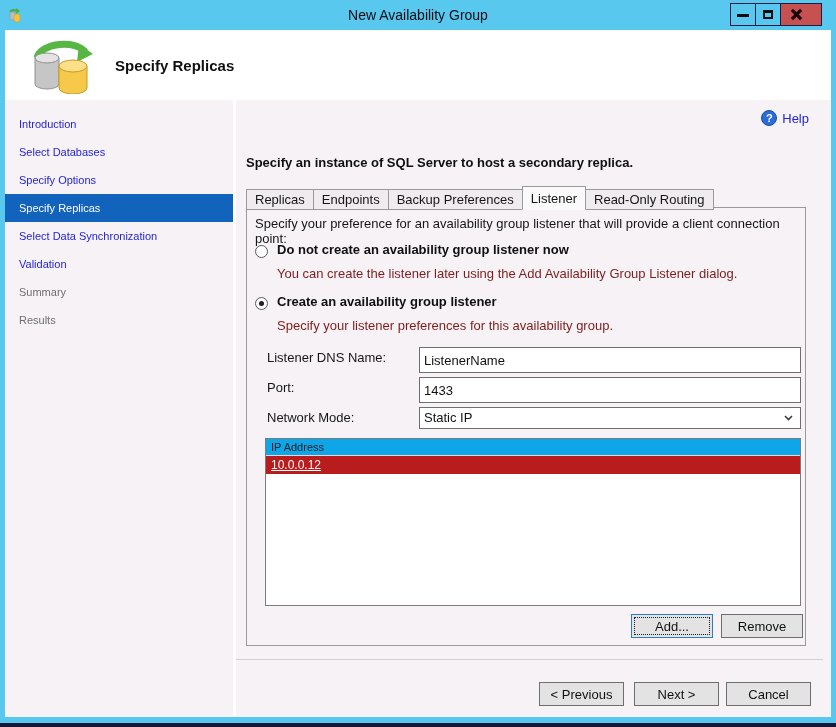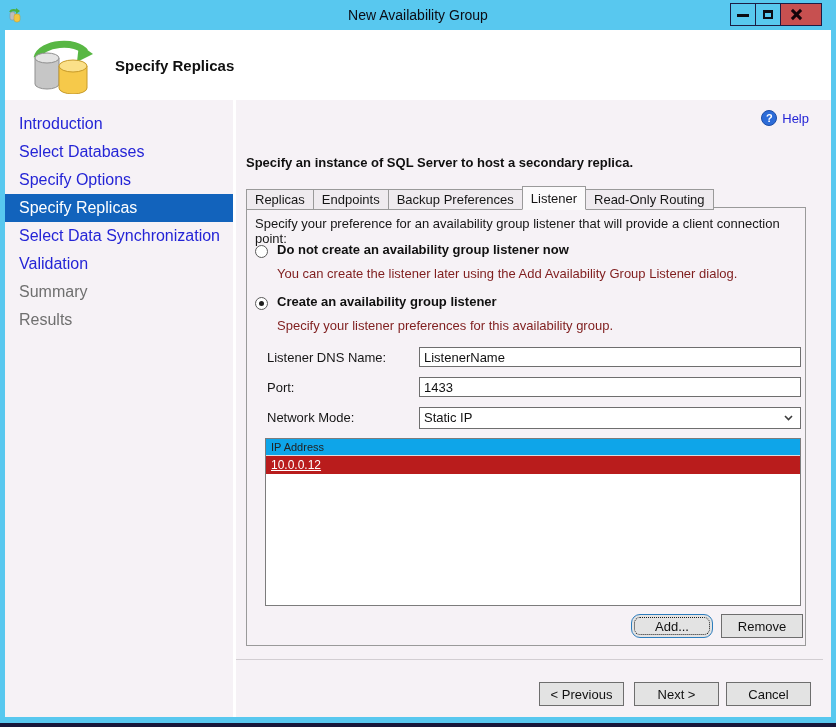--- a/index.html
+++ b/index.html
@@ -27,21 +27,21 @@
   .dialog { position:absolute; top:30px; left:5px; width:826px; height:687px;
             background:#f6f2f6; display:flex; flex-direction:column; }
   .header { height:70px; background:#ffffff; position:relative; flex:0 0 70px; }
   .header-icon { position:absolute; left:24px; top:8px; }
   .page-title { position:absolute; left:110px; top:0; height:70px; display:flex; align-items:center;
                 font-size:15px; font-weight:bold; color:#101010; }
   .body { flex:1; display:flex; min-height:0; }
 
   
   .sidebar { width:228px; background:#f6f2f6; padding-top:10px; }
-  .side-item { height:28px; line-height:28px; padding-left:14px; font-size:16px;
+  .side-item { height:28px; line-height:28px; padding-left:14px; font-size:11px;
                color:#2424d6; cursor:pointer; white-space:nowrap; }
   .side-item.active { background:#1263bc; color:#ffffff; cursor:default; }
   .side-item.disabled { color:#6f6f6f; cursor:default; }
   .side-divider { width:3px; background:#ffffff; }
 
   
   .content { position:relative; flex:1; background:#f6f2f6; }
   .help-link { position:absolute; top:10px; right:22px; display:flex; align-items:center;
                gap:5px; cursor:pointer; }
   .help-icon { width:16px; height:16px; border-radius:50%; background:#2c6cd8; border:1px solid #1c4da6;
@@ -61,40 +61,40 @@
   .panel-intro { position:absolute; top:8px; left:8px; right:8px; font-size:13px; color:#161616; }
 
   .radio { position:absolute; width:13px; height:13px; border:1px solid #5a5a5a; border-radius:50%;
            background:#ffffff; cursor:pointer; }
   .radio.checked::after { content:""; position:absolute; left:3px; top:3px; width:5px; height:5px;
                           border-radius:50%; background:#1e1e1e; }
   .opt-label { position:absolute; left:30px; font-size:13px; font-weight:bold; color:#101010; cursor:pointer; }
   .opt-desc { position:absolute; left:30px; font-size:13px; color:#7f1d1d; }
 
   .field-label { position:absolute; left:20px; font-size:13px; color:#161616; line-height:22px; }
-  .field-input { position:absolute; left:172px; right:4px; height:20px; border:1px solid #6e6e6e;
+  .field-input { position:absolute; left:172px; right:4px; height:26px; border:1px solid #6e6e6e;
                  background:#ffffff; font-family:"Liberation Sans",sans-serif; font-size:13px;
                  padding:0 4px; color:#111; }
   .dropdown { position:absolute; left:172px; right:4px; height:22px; border:1px solid #6e6e6e;
               background:#ffffff; font-size:13px; line-height:20px; padding:0 4px; color:#111;
               cursor:pointer; }
   .dropdown .chev { position:absolute; right:7px; top:7px; }
 
   .ip-list { position:absolute; top:230px; left:18px; right:4px; height:168px;
              border:1px solid #7c7c7c; background:#ffffff; overflow:hidden; }
   .ip-header { height:17px; line-height:16px; padding-left:5px; font-size:11px; color:#222;
                background:#0ea5e9; border-bottom:1px solid #dcdcdc; }
   .ip-row { height:18px; line-height:18px; padding-left:5px; font-size:12px; cursor:pointer; }
   .ip-row.selected { background:#b91c1c; color:#ffffff;text-decoration:underline; }
 
   .btn { position:absolute; height:24px; background:#e3e3e3; border:1px solid #6e6e6e;
          font-family:"Liberation Sans",sans-serif; font-size:13px; color:#111; cursor:pointer;
          text-align:center; }
   .btn-add { top:406px; right:92px; width:82px; border-color:#2d7dbd; outline:1px dotted #1a1a1a;
-             outline-offset:-4px;border-radius:9px; }
+             outline-offset:-4px; }
   .btn-remove { top:406px; right:2px; width:82px; }
 
   .footer-sep { position:absolute; top:559px; left:0px; right:8px; border-top:1px solid #d2ced2; }
   .btn-prev   { top:582px; left:303px; width:85px; }
   .btn-next   { top:582px; left:398px; width:85px; }
   .btn-cancel { top:582px; left:490px; width:85px; }
 </style>
 </head>
 <body>
 

